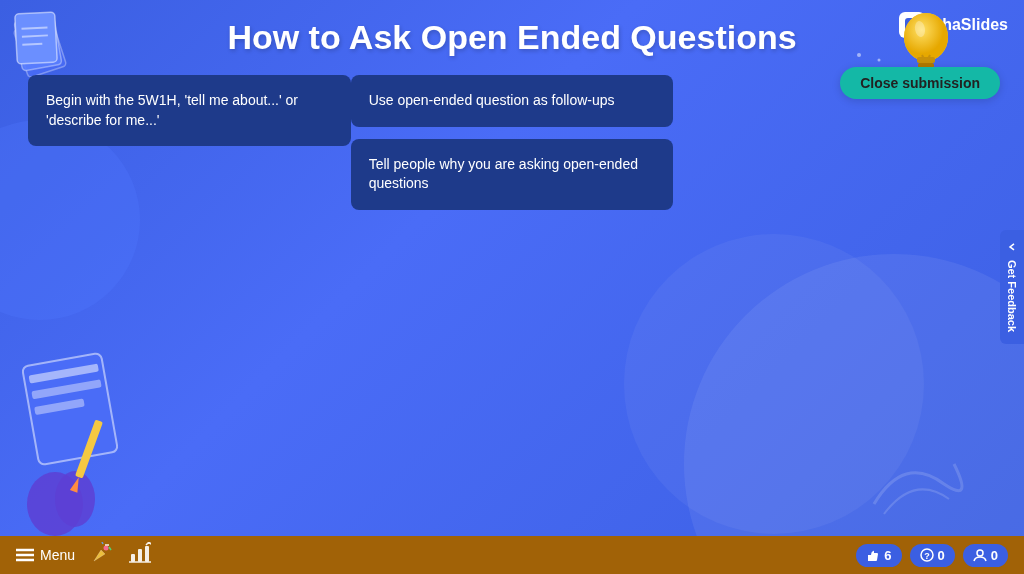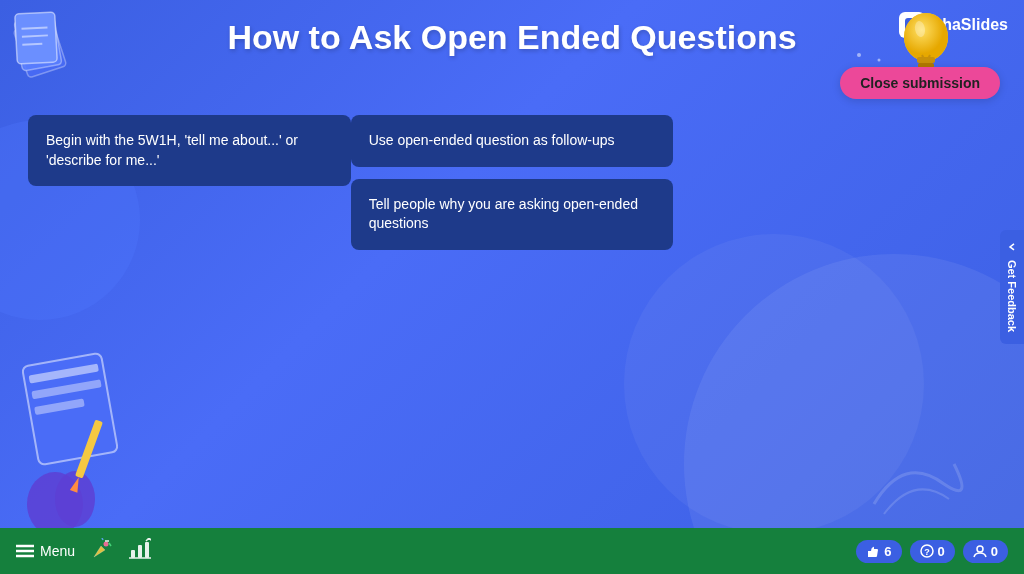--- a/index.html
+++ b/index.html
@@ -101,36 +101,35 @@
     
     .content-area {
       flex: 1;
       padding: 8px 24px 0;
       position: relative;
     }
 
     .close-submission-btn {
       position: absolute;
       top: 0px; right: 24px;
-      background: #ec4899;
+      background: #14b8a6;
       color: #222;
       border: none;
       border-radius: 24px;
       padding: 8px 20px;
       font-size: 14px;
       font-weight: 700;
       cursor: pointer;
       z-index: 20;
       box-shadow: 0 2px 8px rgba(0,0,0,0.15);
     }
 
     .cards-grid {
       display: grid;
       grid-template-columns: 1fr 1fr 1fr;
-      margin-top: 40px;
       padding: 0 4px;
     }
 
     .card-col {
       display: flex;
       flex-direction: column;
       gap: 12px;
     }
 
     .answer-card {
@@ -148,22 +147,22 @@
     .answer-card.highlighted-pink {
       border-color: #e879a0;
     }
 
     .answer-card.highlighted-green {
       border-color: #4ade80;
     }
 
     
     .footer {
-      height: 46px;
-      background: #15803d;
+      height: 38px;
+      background: #a16207;
       display: flex;
       align-items: center;
       justify-content: space-between;
       padding: 0 16px;
       position: relative;
       z-index: 20;
     }
 
     .footer-left {
       display: flex;

